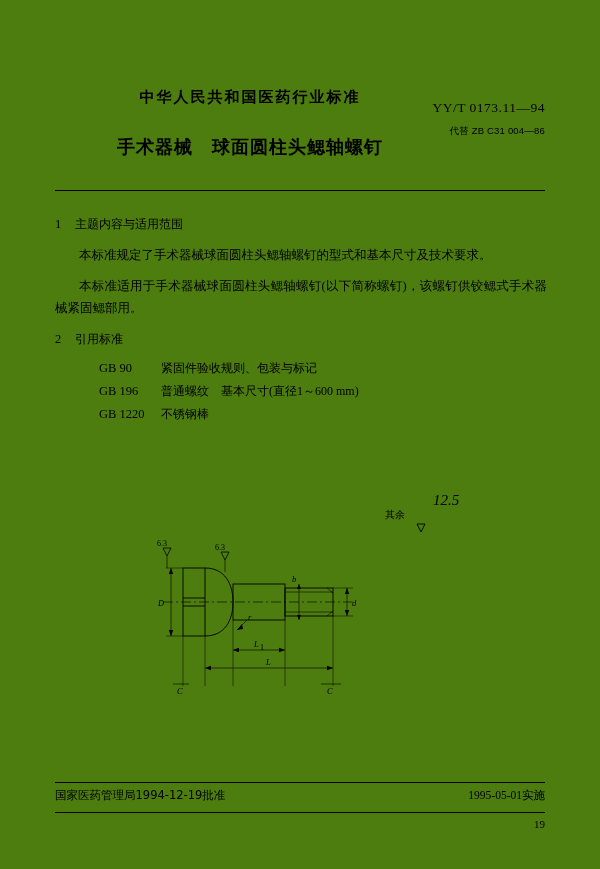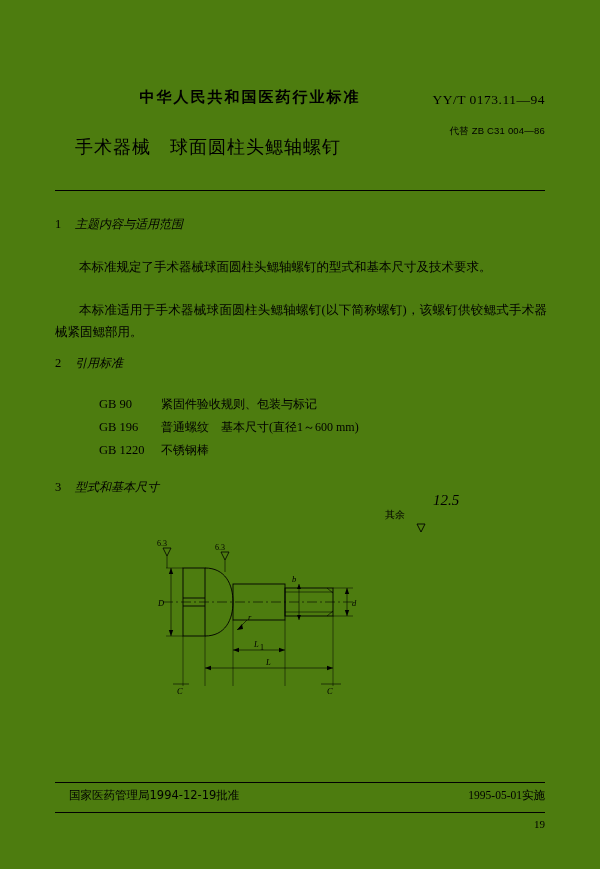--- a/index.html
+++ b/index.html
@@ -34,31 +34,32 @@
     font-size: 15px;
     letter-spacing: 2px;
     font-family: "DejaVu Sans", "Liberation Sans", sans-serif;
     font-weight: bold;
     width: 350px;
     margin-left: 20px;
   }
   .std-number {
     position: absolute;
     right: 0;
-    top: 4px;
+    top: 12px;
     font-size: 13.5px;
     font-family: "Liberation Serif", serif;
     letter-spacing: 0.5px;
   }
   .title-line {
     margin-top: 28px;
     width: 350px;
     margin-left: 20px;
+    text-align: center;
     font-size: 18px;
-    font-weight: normal;
+    font-weight: bold;
     letter-spacing: 1px;
     font-family: "DejaVu Sans", "Liberation Sans", sans-serif;
   }
   .replaces {
     position: absolute;
     right: 0;
     top: 37px;
     font-size: 9.5px;
     font-family: "Liberation Sans", sans-serif;
     letter-spacing: 0.2px;
@@ -85,31 +86,30 @@
     font-size: 12.5px;
   }
   .sec .num {
     display: inline-block;
     width: 20px;
     font-family: "Liberation Serif", serif;
   }
   .sec .heading {
     font-family: "DejaVu Sans", "Liberation Sans", sans-serif;
     font-size: 12px;
-    font-style: italic;
   }
   .para {
     text-indent: 24px;
-    margin-top: 20px;
+    margin-top: 8px;
     font-size: 12.5px;
     line-height: 1.8;
     text-align: justify;
   }
   .reflist {
-    margin-top: 18px;
+    margin-top: 6px;
     padding-left: 44px;
     font-size: 12.5px;
     line-height: 1.85;
   }
   .reflist .code {
     display: inline-block;
     width: 62px;
     font-family: "Liberation Serif", serif;
   }
   .reflist .desc {
@@ -161,21 +161,21 @@
     border-top: 1.6px solid #000;
   }
   .footer {
     position: absolute;
     left: 55px;
     top: 788px;
     width: 490px;
     font-size: 11.5px;
     font-family: "DejaVu Sans", "Liberation Sans", sans-serif;
   }
-  .footer .left { position: absolute; left: 14px; top: 0; }
+  .footer .left { position: absolute; left: 0; top: 0; }
   .footer .right { position: absolute; right: 0; top: 0; font-family: Liberation Serif, serif; }
   .rule-bottom2 {
     position: absolute;
     left: 55px;
     top: 812px;
     width: 490px;
     border-top: 1.1px solid #000;
   }
   .page-no {
     position: absolute;
@@ -214,23 +214,20 @@
         <span class="code">GB 90</span><span class="desc">紧固件验收规则、包装与标记</span>
       </div>
       <div>
         <span class="code">GB 196</span><span class="desc">普通螺纹　基本尺寸(直径1～600 mm)</span>
       </div>
       <div>
         <span class="code">GB 1220</span><span class="desc">不锈钢棒</span>
       </div>
     </div>
 
-    <div class="sec" style="margin-top:14px;">
-      <span class="num">3</span><span class="heading">型式和基本尺寸</span>
-    </div>
   </div>
 
   <div class="figure">
 
     <div class="rough-note">其余</div>
     <div class="rough-val">12.5</div>
 
     <svg class="draw" width="492" height="240" viewBox="0 0 492 240">
       <g stroke="#000" fill="none" stroke-width="0.9">
 

